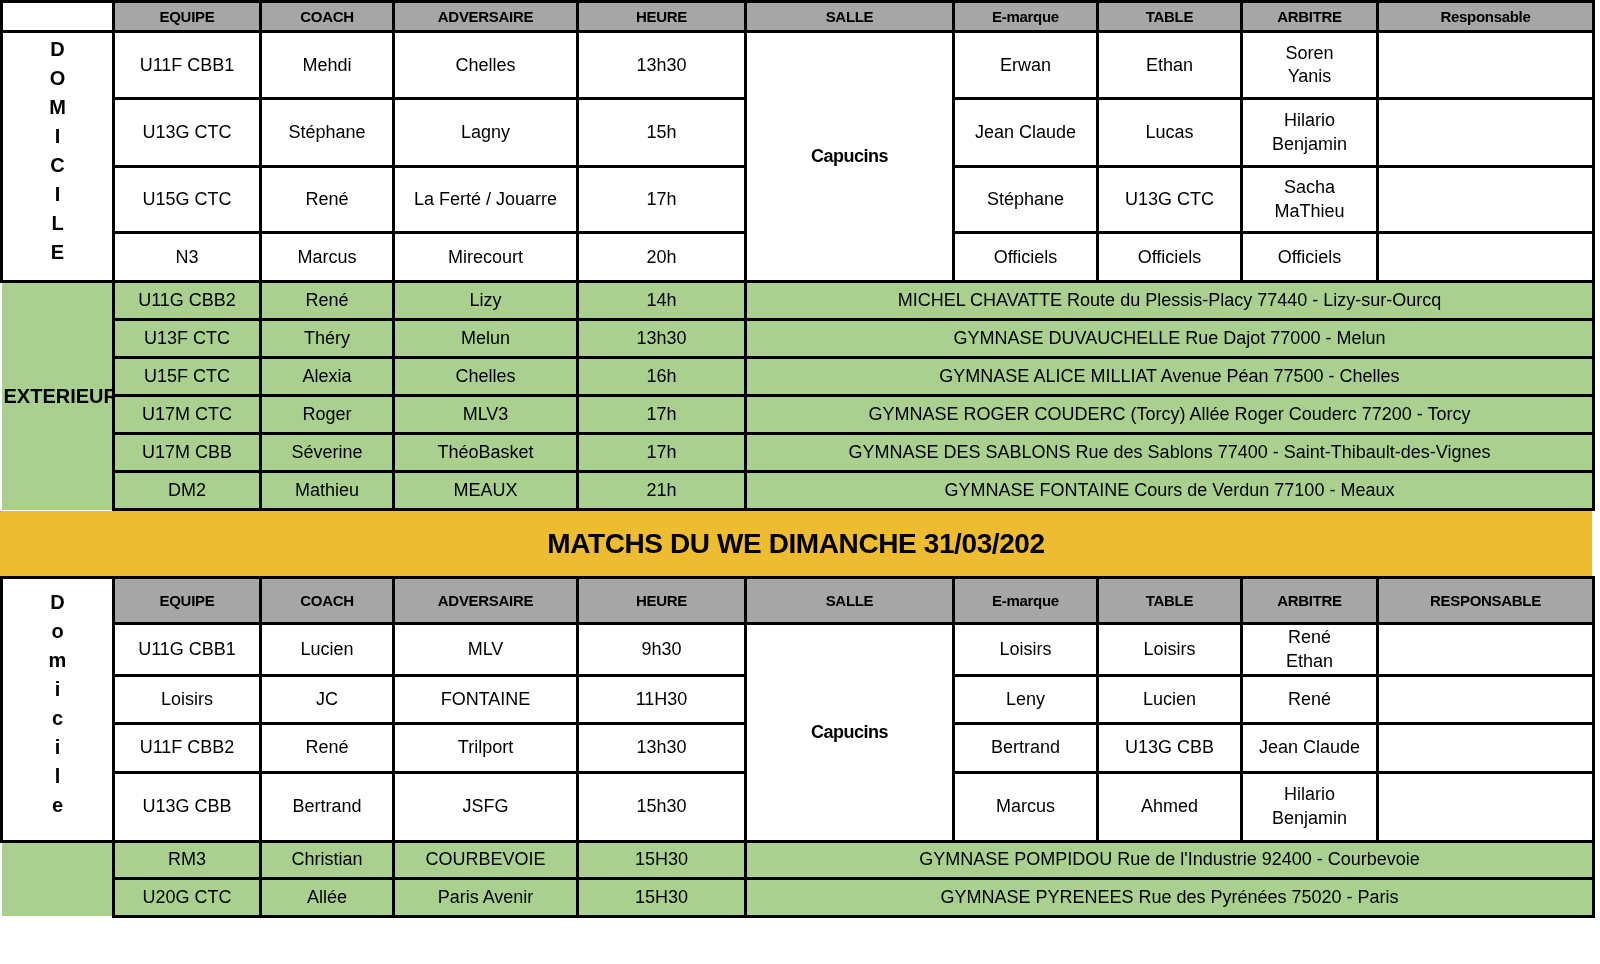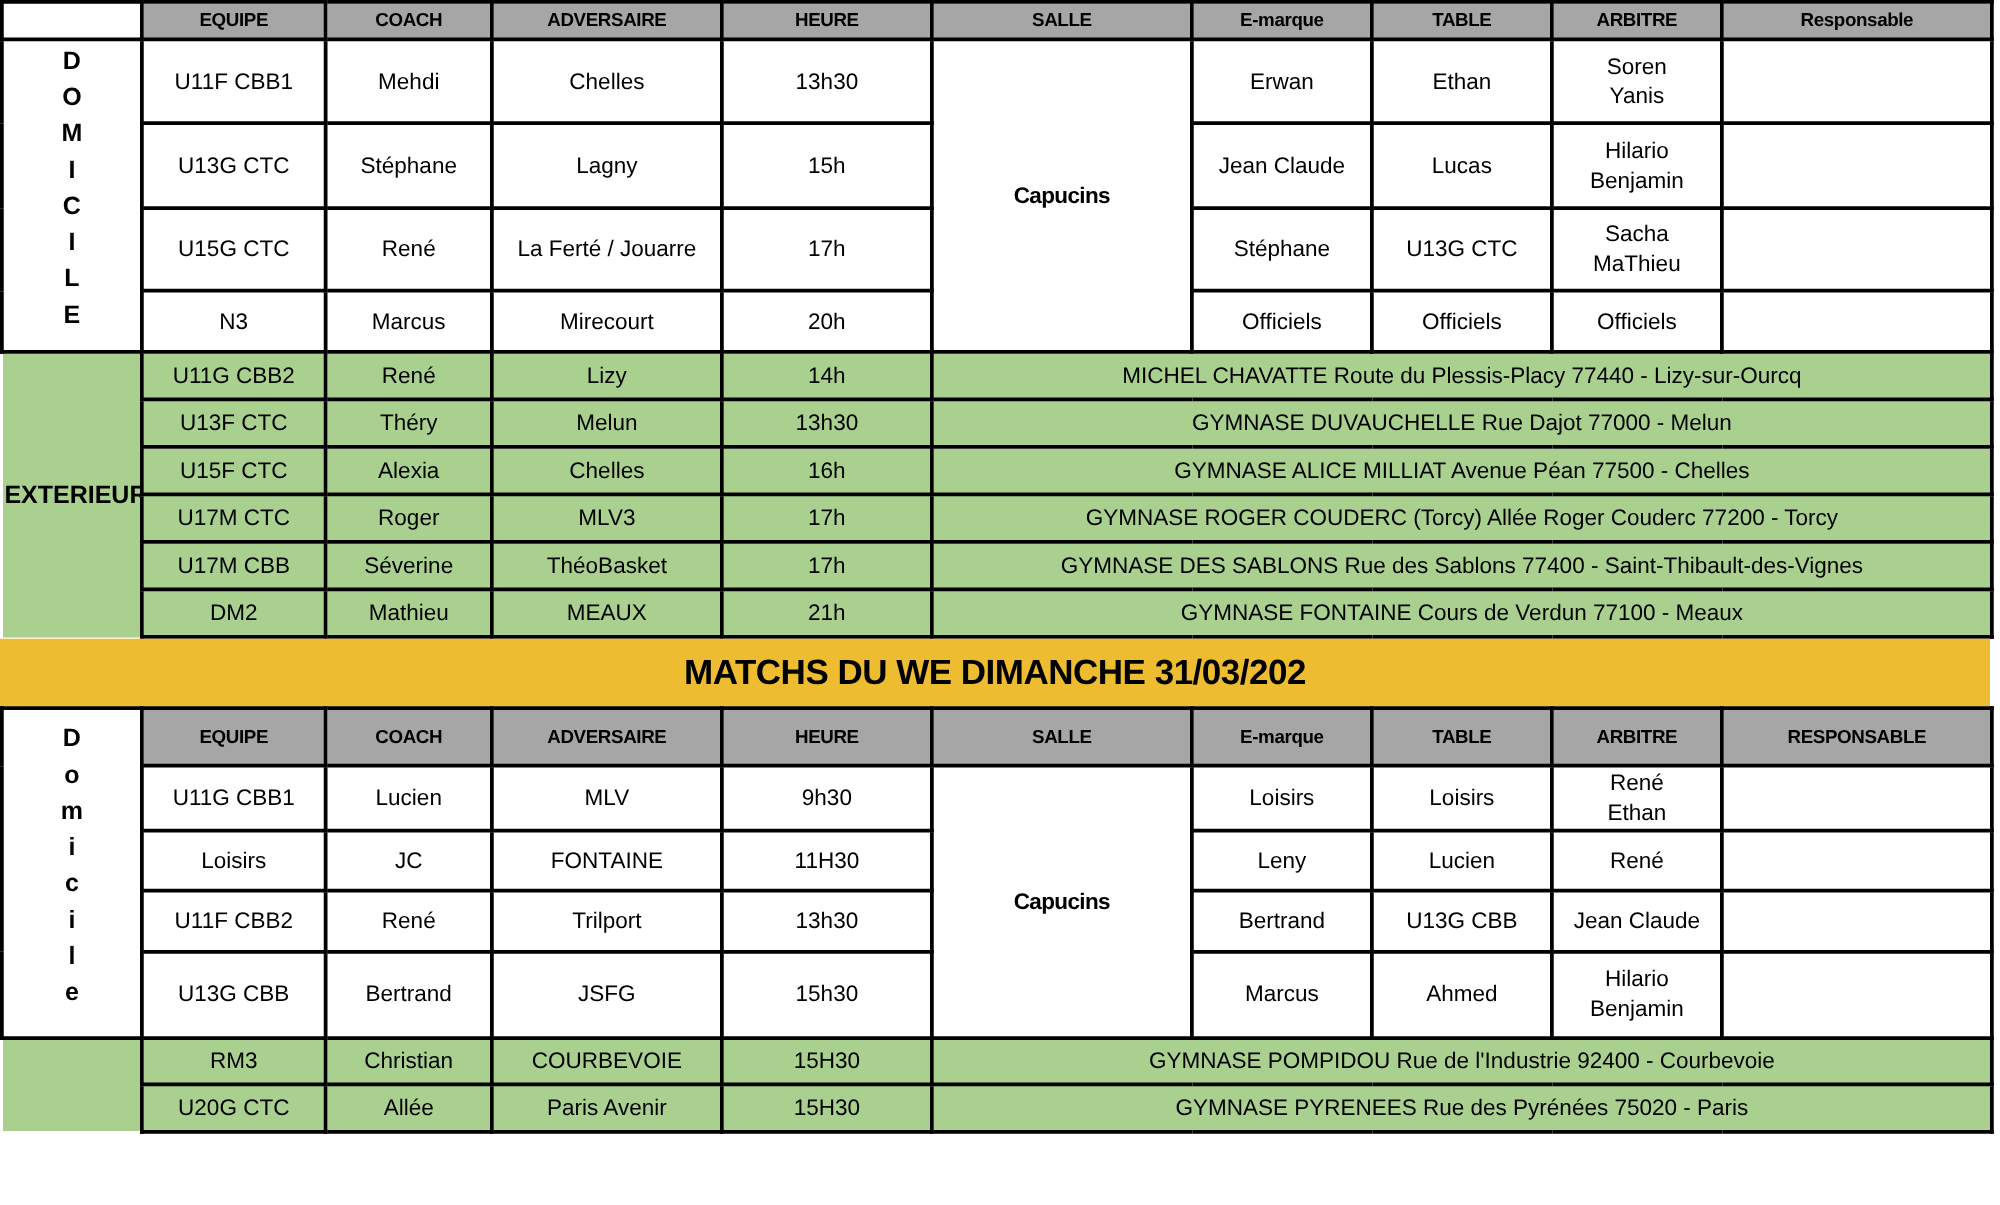--- a/index.html
+++ b/index.html
@@ -9,21 +9,21 @@
     --green:#A9D08E;
     --ink:#000000;
   }
   html,body{margin:0;padding:0;background:#ffffff;}
   body{width:1600px;height:964px;font-family:"Liberation Sans",sans-serif;color:var(--ink);}
   .page{position:relative;width:1600px;height:964px;overflow:hidden;}
 
   .banner{width:1592px;display:flex;align-items:center;justify-content:center;
           font-weight:700;font-size:28px;letter-spacing:-0.4px;}
   .banner.yellow{background:var(--yellow);height:52px;margin-top:4px;}
-  .banner.gold{background:var(--gold);height:54px;text-align:right;}
+  .banner.gold{background:var(--gold);height:65px;text-align:right;}
 
   table.sched{border-collapse:collapse;table-layout:fixed;width:1592px;}
   table.sched td, table.sched th{
     border:3px solid var(--ink);
     text-align:center;vertical-align:middle;
     padding:0 2px;font-size:18px;overflow:hidden;
   }
   table.sched th{background:var(--gray);font-weight:700;font-size:15px;letter-spacing:-0.3px;}
 
   

